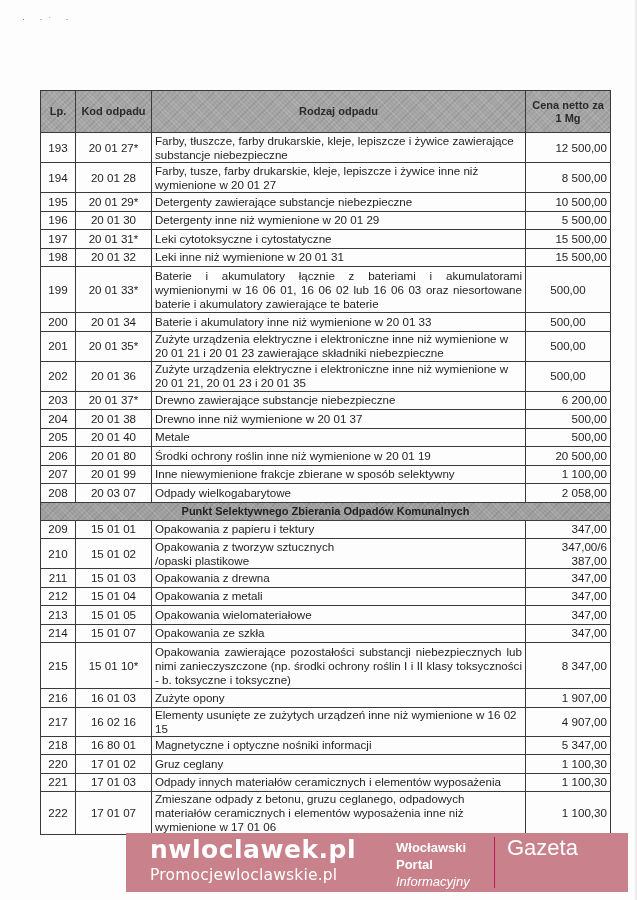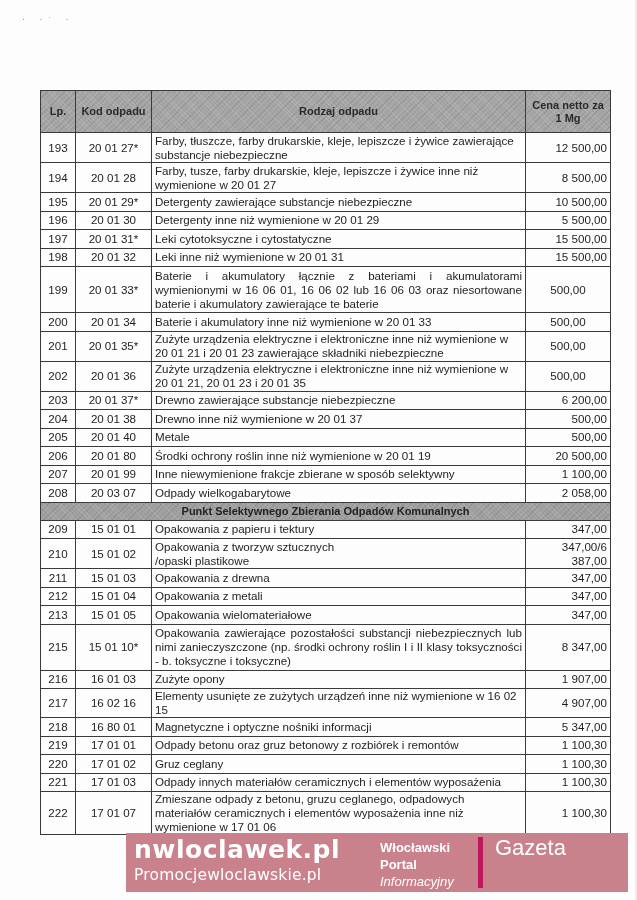--- a/index.html
+++ b/index.html
@@ -40,30 +40,30 @@
     height: 17px; text-align: center; font-weight: bold; font-size: 11px; color: #222;
     background-color: #9e9e9e;
     background-image:
       repeating-linear-gradient(45deg, rgba(255,255,255,0.18) 0 1px, transparent 1px 3px),
       repeating-linear-gradient(-45deg, rgba(0,0,0,0.12) 0 1px, transparent 1px 4px);
   }
   .banner {
     position: absolute; left: 126px; top: 833px; width: 502px; height: 59px;
     background: #c9818b; color: #fff; display: flex; align-items: stretch;
   }
-  .banner .brand { padding: 3px 0 0 8px; width: 238px; }
+  .banner .brand { padding: 3px 0 0 24px; width: 238px; }
   .banner .brand .b1 {
     font-family: "DejaVu Sans", sans-serif; font-weight: bold; font-size: 25px; line-height: 28px; letter-spacing: 0.5px;
   }
   .banner .brand .b2 {
     font-family: "DejaVu Sans", sans-serif; font-weight: normal; font-size: 15.5px; line-height: 22px; letter-spacing: 0.2px;
   }
   .banner .portal {
     width: 98px; padding: 2px 0 0 8px; font-size: 13px; line-height: 17px; font-weight: bold;
-    border-right: 5px solid #be185d; margin: 4px 0;
+    border-right: 1px solid #be185d; margin: 4px 0;
   }
   .banner .portal span { display: block; }
   .banner .portal .p3 { font-weight: normal; font-style: italic; }
   .banner .gazeta { padding: 2px 0 8px 12px; }
   .banner .gazeta .g1 { font-size: 22px; line-height: 25px; }
   .banner .gazeta .g2 { font-family: "DejaVu Sans", sans-serif; font-weight: bold; font-size: 22px; line-height: 28px; letter-spacing: 1px; margin-top: 40px; }
 </style>
 </head>
 <body>
 
@@ -217,20 +217,26 @@
         <td class="kod">15 01 04</td>
         <td class="desc">Opakowania z metali</td>
         <td class="price">347,00</td>
       </tr>
     <tr class="h1">
         <td class="lp">213</td>
         <td class="kod">15 01 05</td>
         <td class="desc">Opakowania wielomateriałowe</td>
         <td class="price">347,00</td>
       </tr>
+    <tr class="h1">
+        <td class="lp">214</td>
+        <td class="kod">15 01 07</td>
+        <td class="desc">Opakowania ze szkła</td>
+        <td class="price">347,00</td>
+      </tr>
     <tr class="h3">
         <td class="lp">215</td>
         <td class="kod">15 01 10*</td>
         <td class="desc just">Opakowania zawierające pozostałości substancji niebezpiecznych lub nimi zanieczyszczone (np. środki ochrony roślin I i II klasy toksyczności - b. toksyczne i toksyczne)</td>
         <td class="price">8 347,00</td>
       </tr>
     <tr class="h1">
         <td class="lp">216</td>
         <td class="kod">16 01 03</td>
         <td class="desc">Zużyte opony</td>
@@ -240,26 +246,20 @@
         <td class="lp">217</td>
         <td class="kod">16 02 16</td>
         <td class="desc">Elementy usunięte ze zużytych urządzeń inne niż wymienione w 16 02 15</td>
         <td class="price">4 907,00</td>
       </tr>
     <tr class="h1">
         <td class="lp">218</td>
         <td class="kod">16 80 01</td>
         <td class="desc">Magnetyczne i optyczne nośniki informacji</td>
         <td class="price">5 347,00</td>
-      </tr>
-    <tr class="h1">
-        <td class="lp">219</td>
-        <td class="kod">17 01 01</td>
-        <td class="desc">Odpady betonu oraz gruz betonowy z rozbiórek i remontów</td>
-        <td class="price">1 100,30</td>
       </tr>
     <tr class="h1">
         <td class="lp">220</td>
         <td class="kod">17 01 02</td>
         <td class="desc">Gruz ceglany</td>
         <td class="price">1 100,30</td>
       </tr>
     <tr class="h1">
         <td class="lp">221</td>
         <td class="kod">17 01 03</td>

